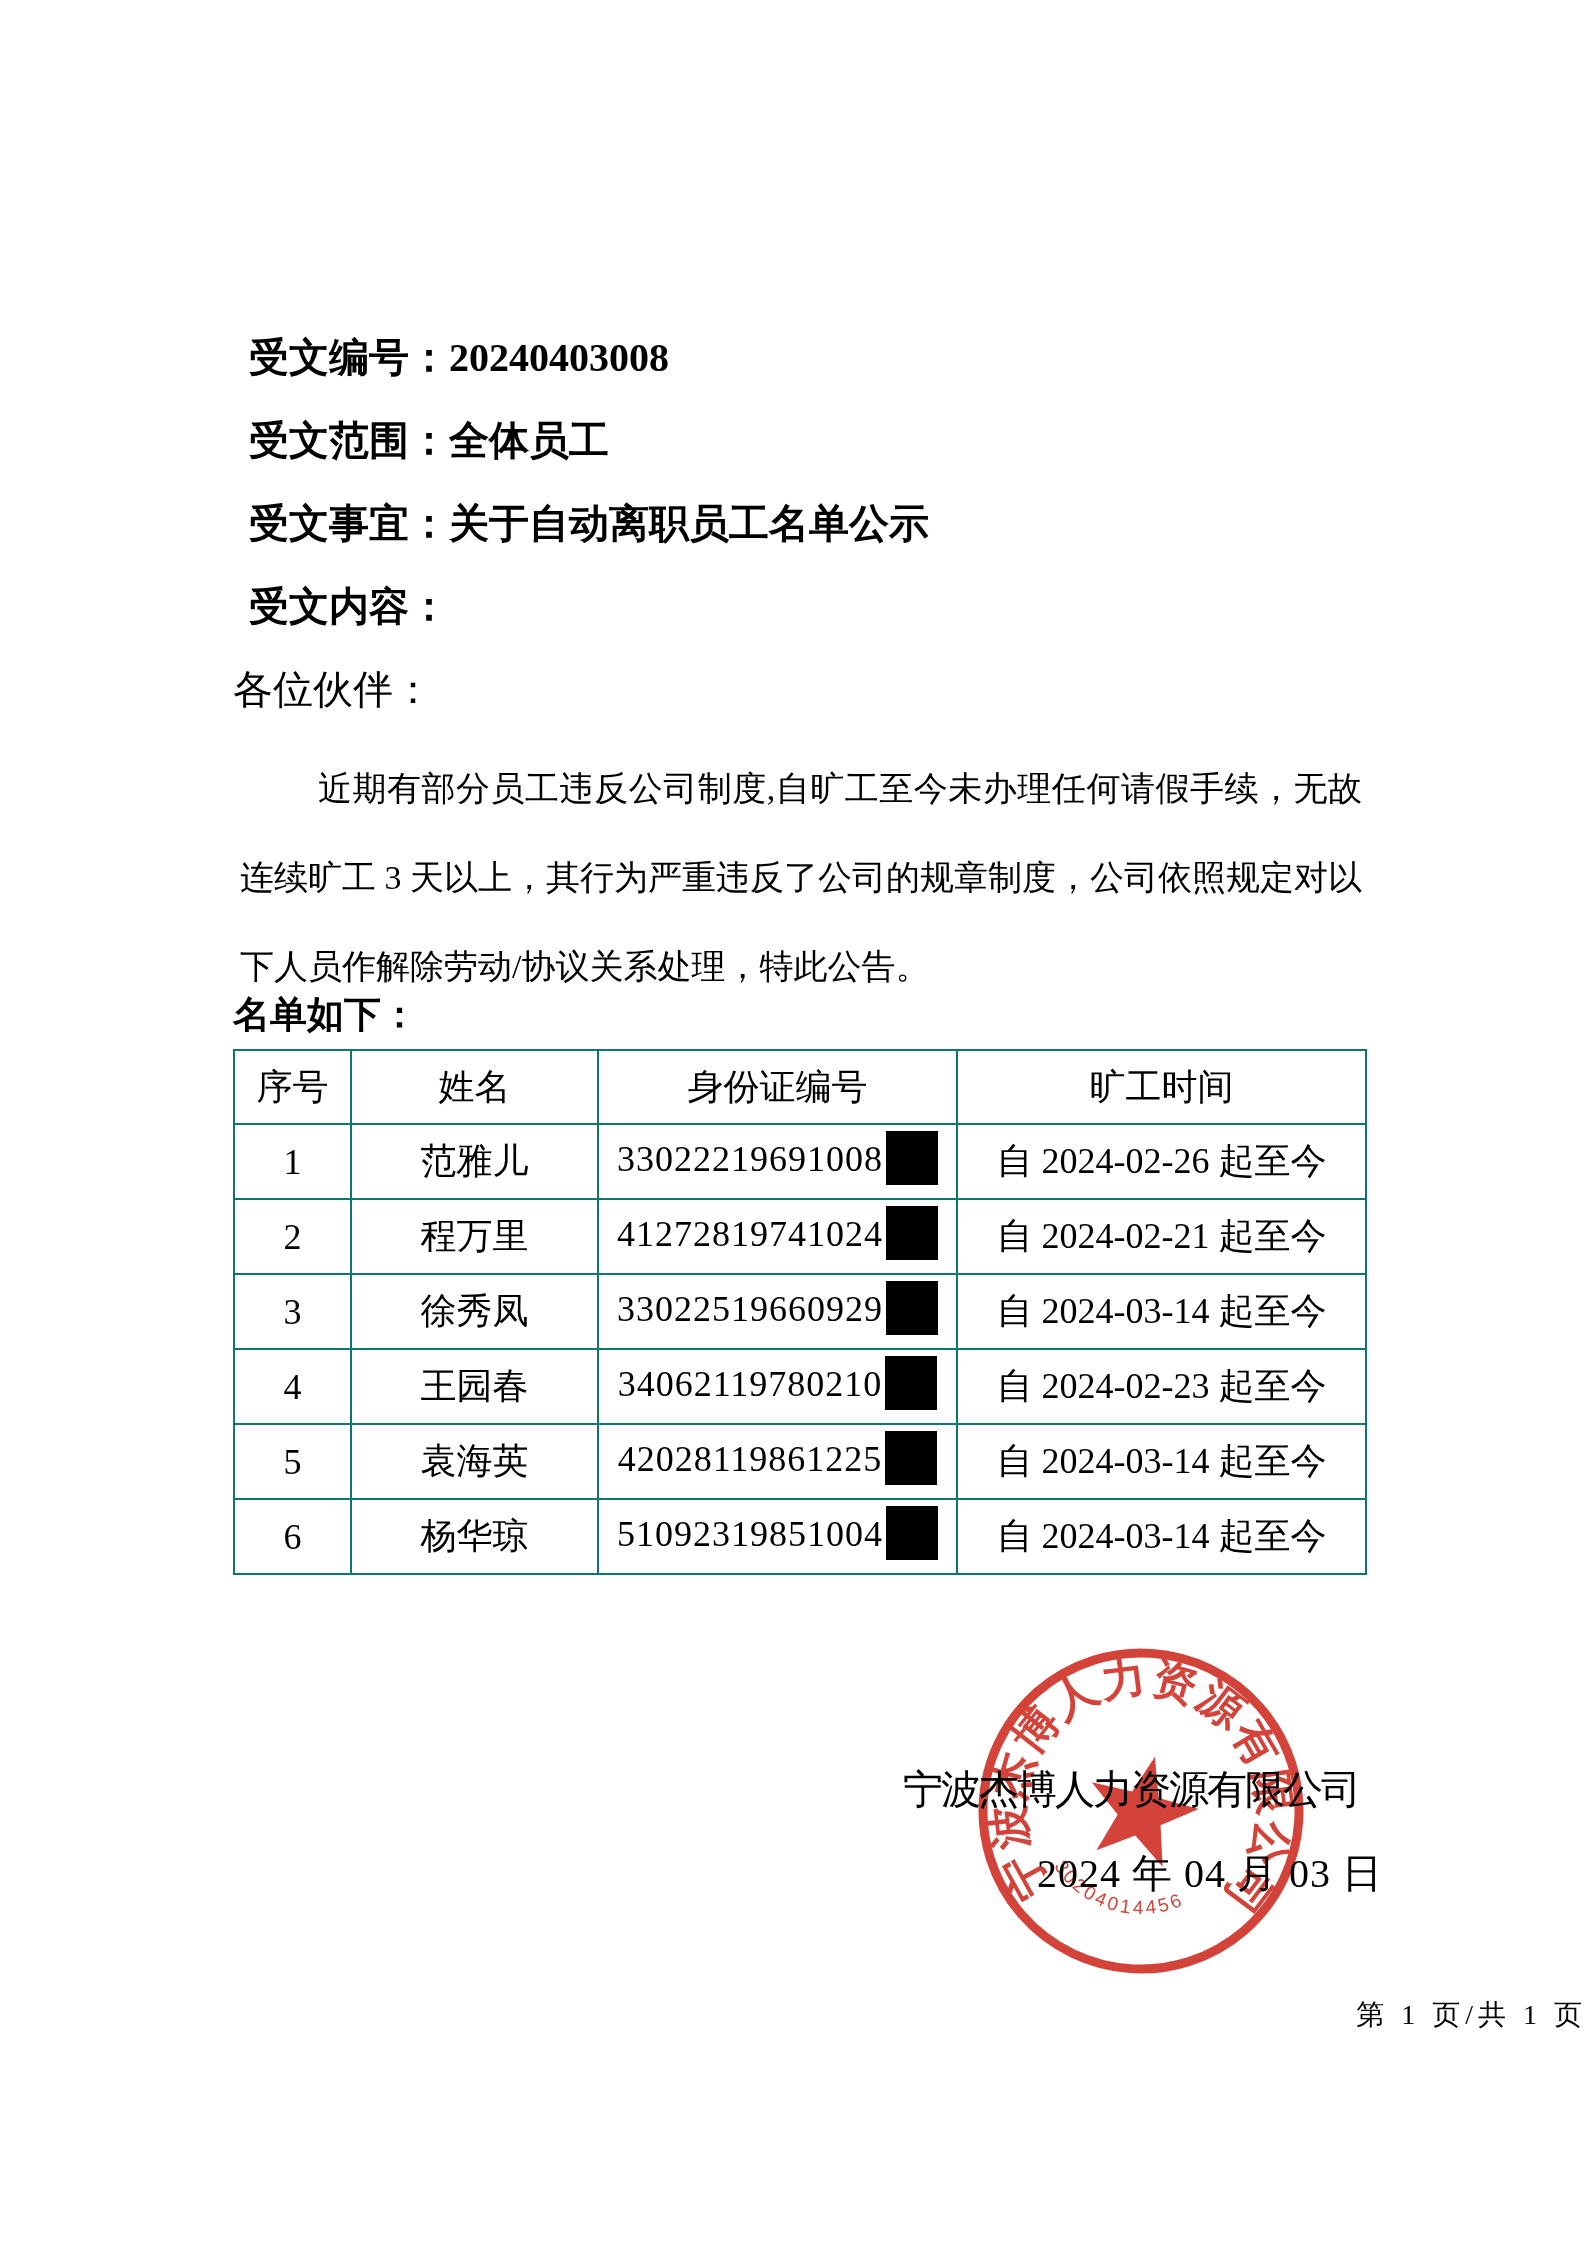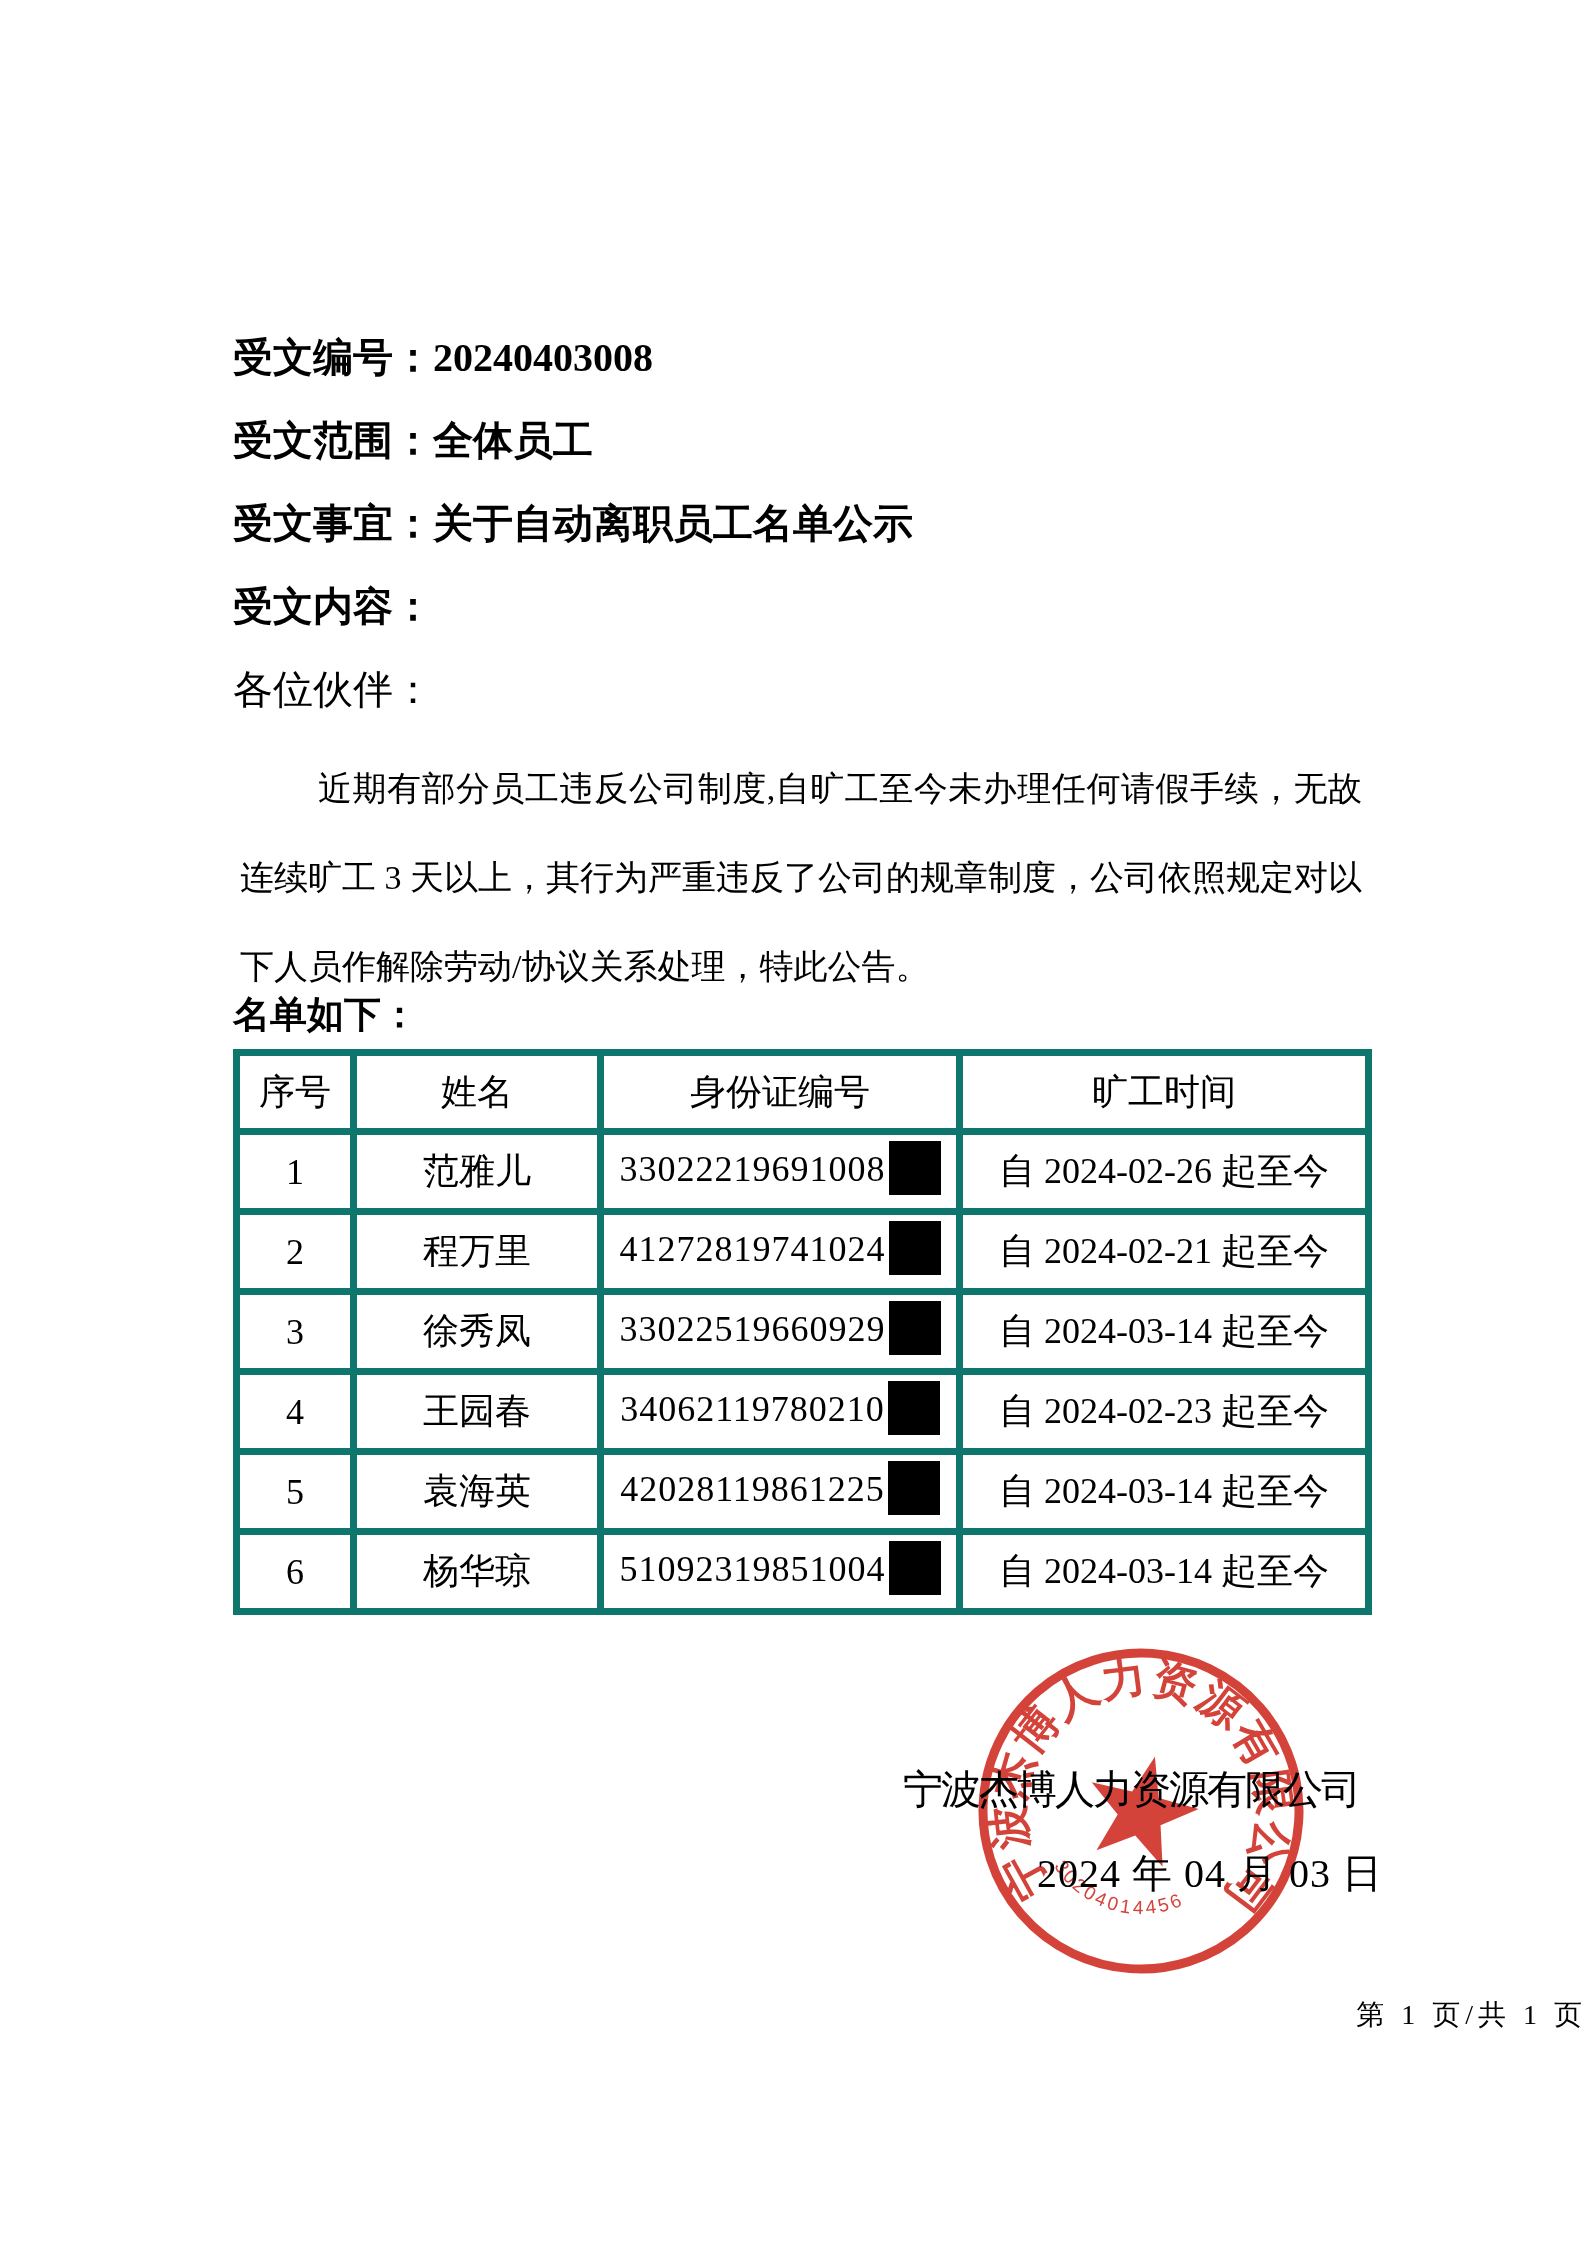--- a/index.html
+++ b/index.html
@@ -13,39 +13,39 @@
   }
   .doc-title{
     position:absolute;top:148px;left:0;width:100%;
     text-align:center;
     font-size:58px;font-weight:bold;
   }
   .fields{
     position:absolute;left:233px;top:316px;width:1125px;
     font-size:40px;line-height:83px;
   }
-  .field-label{font-weight:bold;font-family:"Liberation Sans","DejaVu Sans",sans-serif;}
+  .field-label{font-weight:bold;font-family:"Liberation Sans","DejaVu Sans",sans-serif;margin-left:16px;}
   .field-value{font-weight:bold;}
   .salutation{font-weight:normal;}
   .paragraph{
     position:absolute;left:240px;top:744px;width:1122px;
     font-size:34px;line-height:89px;
     text-align:justify;text-indent:78px;
   }
   .list-label{
     position:absolute;left:233px;top:990px;
     font-size:37px;font-weight:bold;
     font-family:Liberation Sans, sans-serif;
   }
   table.roster{
     position:absolute;left:233px;top:1049px;
     border-collapse:collapse;table-layout:fixed;
   }
   table.roster th, table.roster td{
-    border:7px solid #0f766e;
+    border:2px solid #0f766e;
     text-align:center;vertical-align:middle;
     font-weight:normal;
     font-size:36px;
     padding:0;
   }
   table.roster th{height:72px;}
   table.roster td{height:73px;}
   .col-seq{width:117px;}
   .col-name{width:247px;}
   .col-id{width:359px;}

